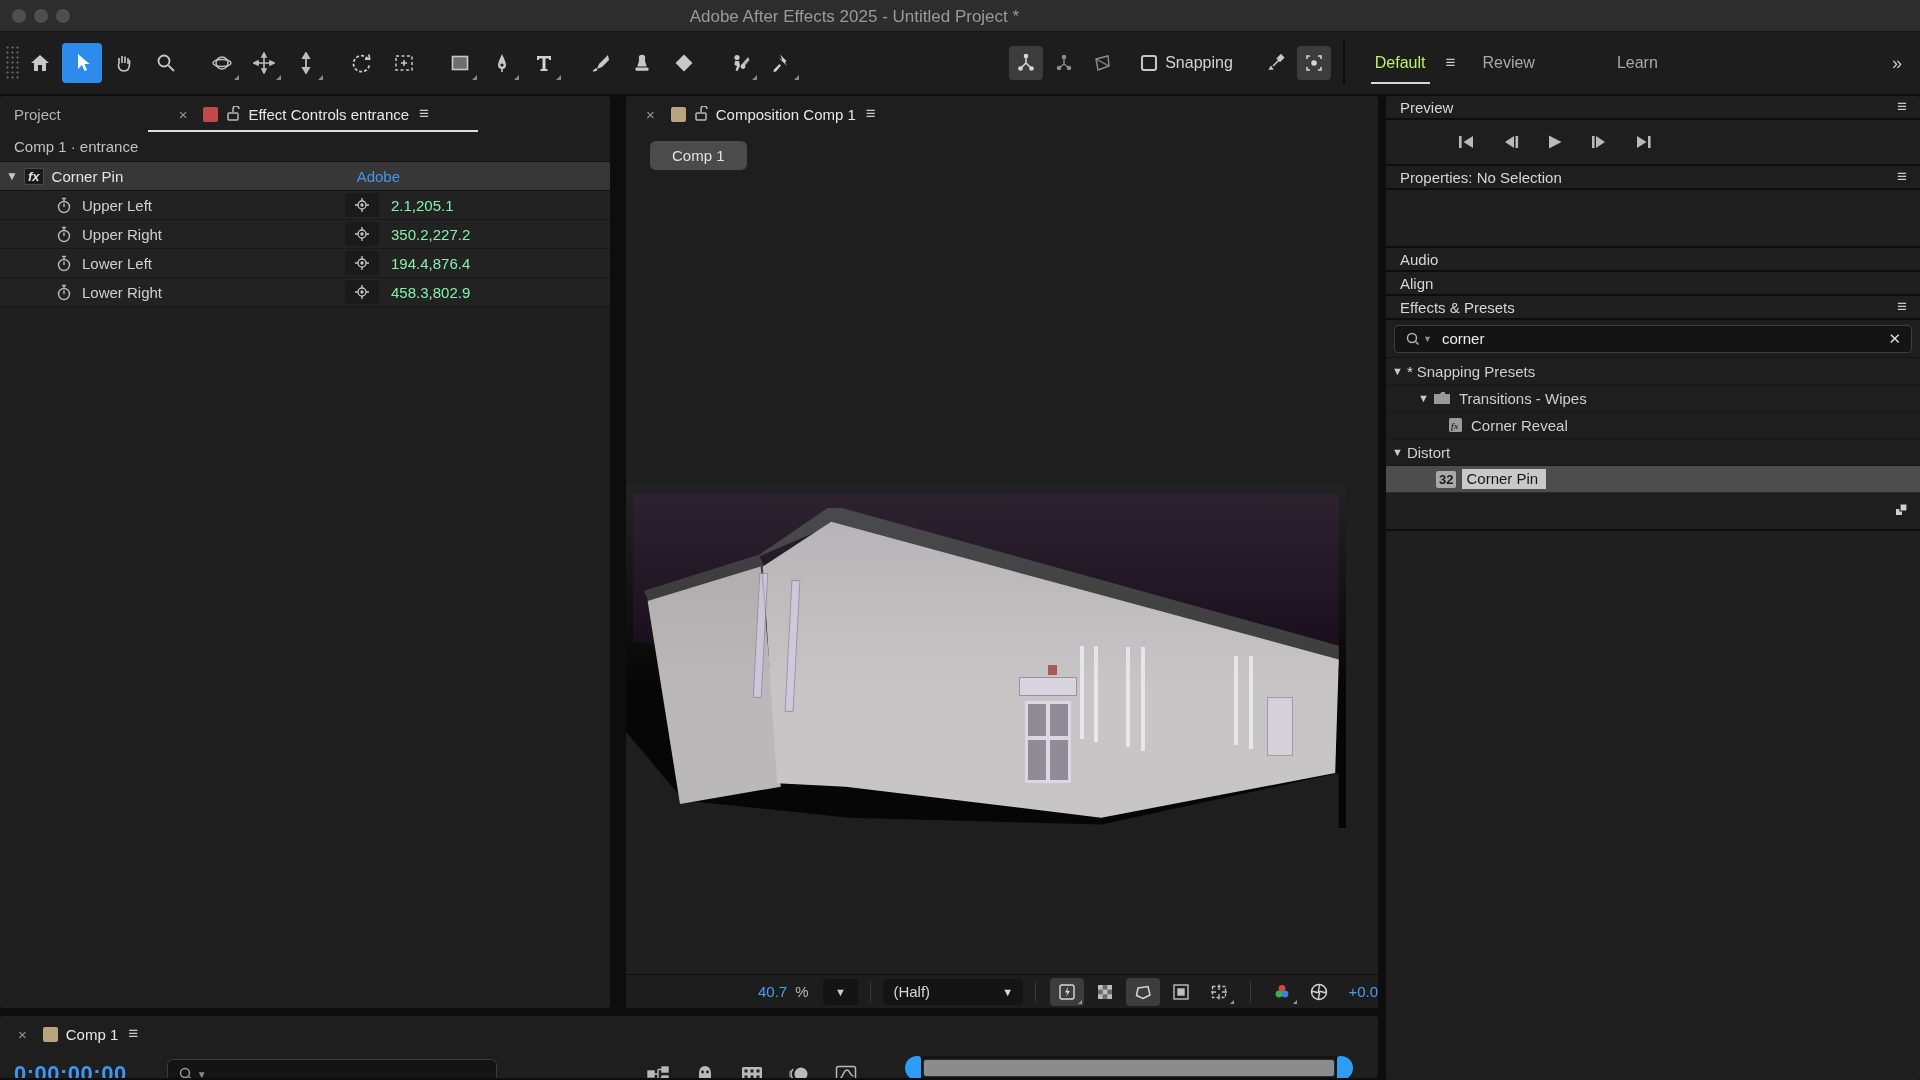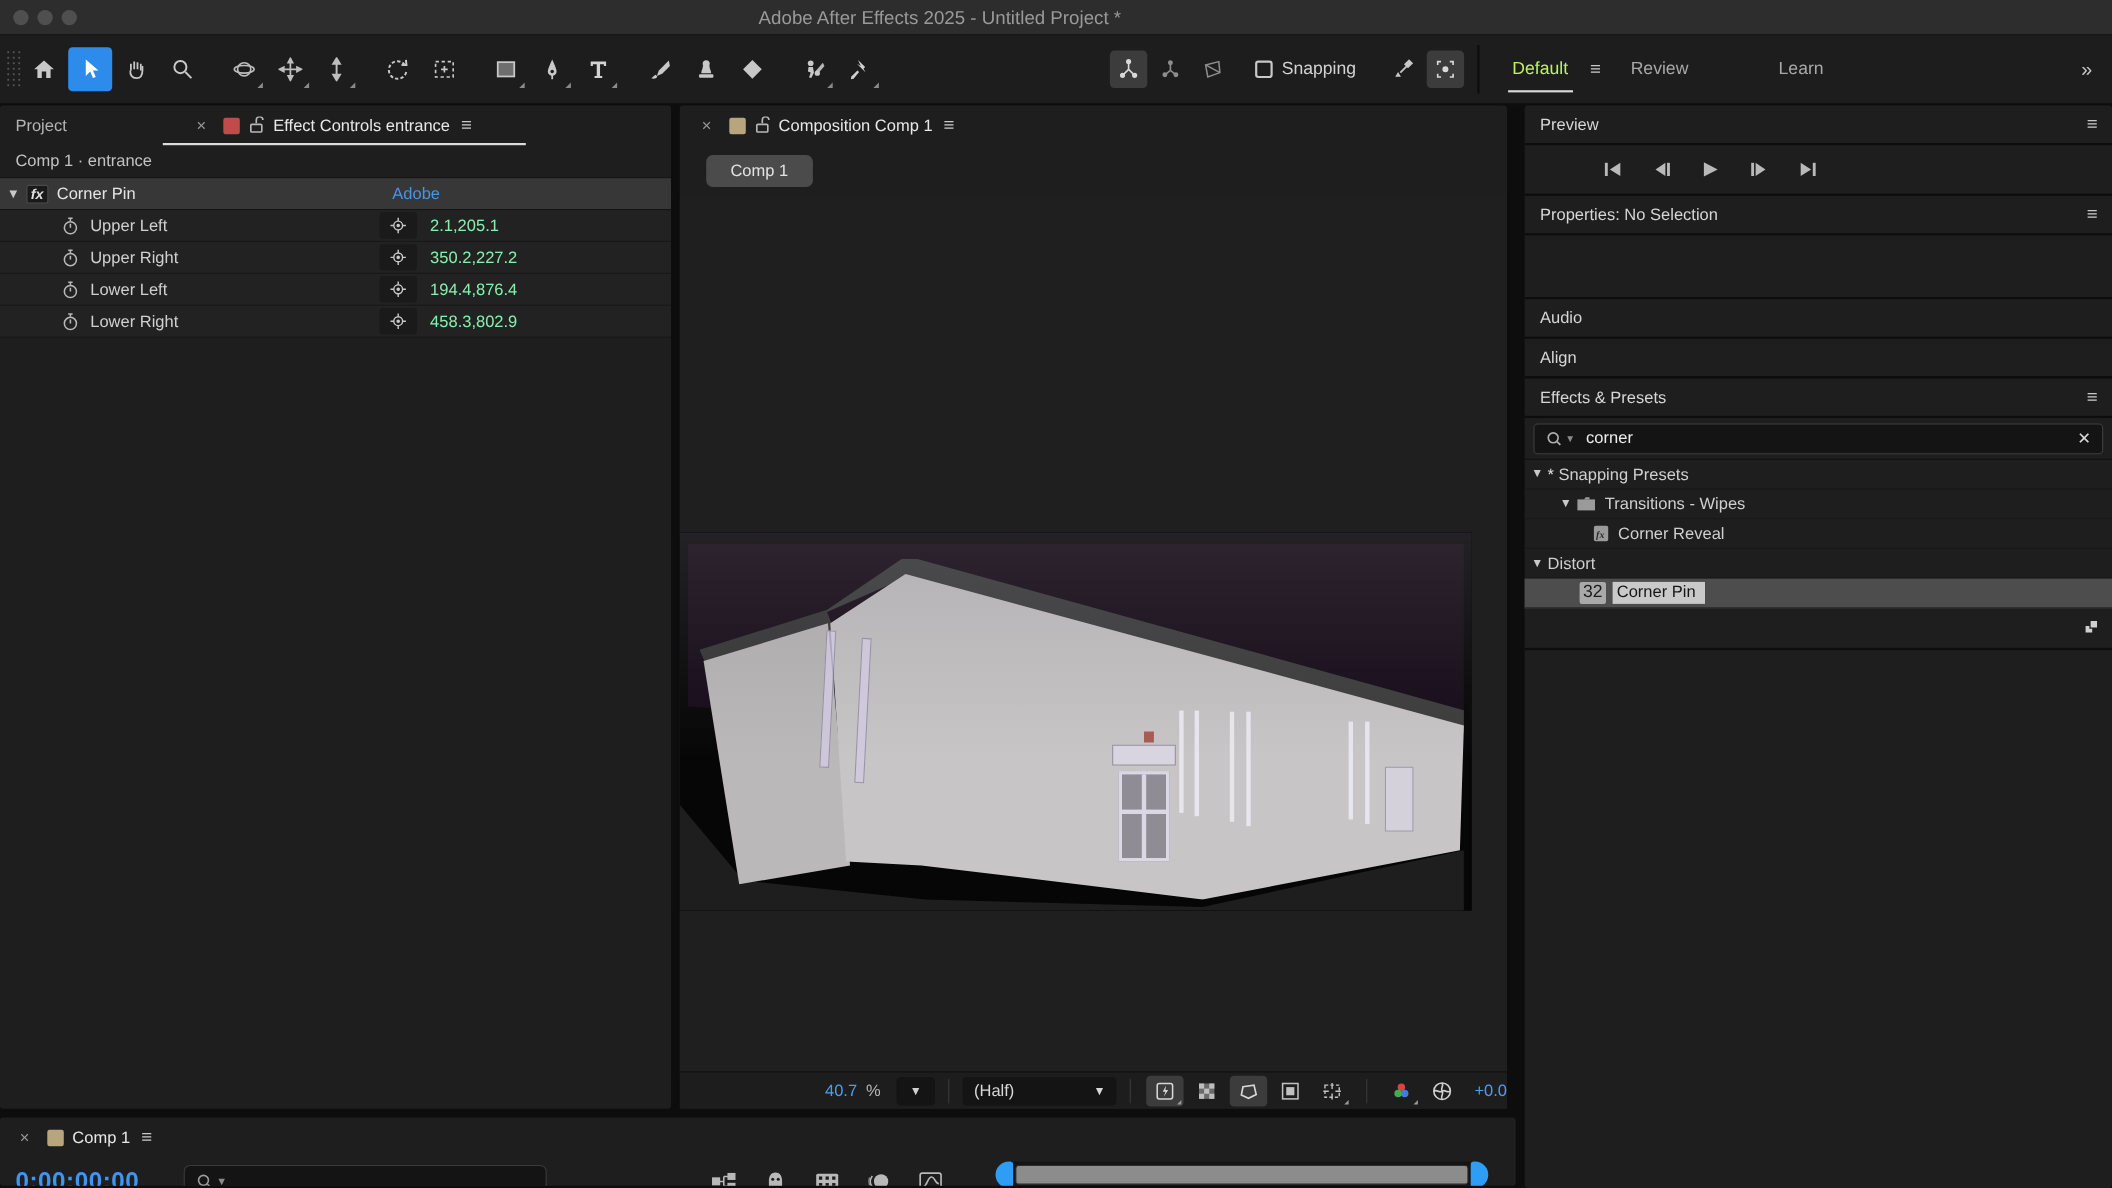--- a/index.html
+++ b/index.html
@@ -30,21 +30,21 @@
   .ws { font-size:16px; color:#a8a8a8; margin:0 18px; position:relative; padding:6px 2px; }
   .ws.active { color:#bef264; }
   .ws.active::after { content:""; position:absolute; left:-2px; right:-2px; bottom:-6px; height:2px; background:#d8d8d8; }
   .ws-menu { color:#c8c8c8; font-size:17px; margin-right:8px; letter-spacing:-1px;}
   .chev2 { color:#c8c8c8; font-size:18px; margin:0 18px 0 10px; }
   .vsep-tb { width:2px; height:44px; background:#0d0d0d; margin:0 10px; }
 
   
   .content { display:flex; height:982px; }
   .left-stack { width:1378px; display:flex; flex-direction:column; }
-  .panels-row { display:flex; height:916px; }
+  .panels-row { display:flex; height:916px;justify-content:space-between; }
   .panel { background:#1e1e1e; border-radius:3px; position:relative; }
   .gap-h { width:8px; } .gap-v { height:4px; }
   .ec-panel { width:610px; }
   .comp-panel { width:752px; }
   .right-col { width:534px; margin-left:8px; background:#1e1e1e; border-radius:3px; position:relative; height:984px; }
 
   .tabbar { height:36px; display:flex; align-items:center; font-size:15px; position:relative; }
   .tab-close { color:#9a9a9a; font-size:15px; padding:0 8px; }
   .swatch { width:15px; height:15px; border-radius:2px; margin:0 8px; }
   .menu-ico { font-size:17px; color:#c8c8c8; letter-spacing:-1px; padding:0 10px; }
@@ -95,36 +95,36 @@
   .vsep { width:1px; height:22px; background:#3a3a3a; margin:0 12px; }
   .res-dd { width:140px; height:26px; background:#141414; border-radius:4px; display:flex; align-items:center;
     padding:0 10px; color:#d8d8d8; }
   .res-dd .arrow { margin-left:auto; font-size:11px; }
   .cbtn { width:34px; height:28px; border-radius:4px; display:flex; align-items:center; justify-content:center; margin:0 2px; position:relative;}
   .cbtn.sel { background:#3c3c3c; }
   .cbtn .sub { position:absolute; right:2px; bottom:2px; width:0; height:0; border-left:4px solid transparent; border-bottom:4px solid #999; }
   .exposure { color:#4a9df0; margin-left:10px; }
 
   
-  .rhead { height:36px; display:flex; align-items:center; padding:0 14px; font-size:15px; color:#d6d6d6;
+  .rhead { height:24px; display:flex; align-items:center; padding:0 14px; font-size:15px; color:#d6d6d6;
     border-bottom:2px solid #0d0d0d; }
   .rhead .menu-ico { margin-left:auto; padding:0; }
   .transport { height:46px; display:flex; align-items:center; padding-left:64px; border-bottom:2px solid #0d0d0d;}
   .tbtn { width:34px; height:28px; display:flex; align-items:center; justify-content:center; margin-right:10px;}
   .props-space { height:58px; border-bottom:2px solid #0d0d0d; }
   .search-row { height:38px; display:flex; align-items:center; padding:0 8px; border-bottom:1px solid #121212;}
   .search-pill { flex:1; height:28px; background:#141414; border:1px solid #3e3e3e; border-radius:4px;
     display:flex; align-items:center; padding:0 10px; font-size:15px;}
   .search-pill .q { color:#ececec; margin-left:10px; }
   .search-pill .clear { margin-left:auto; color:#d8d8d8; font-size:15px; }
   .tree-row { height:27px; display:flex; align-items:center; font-size:15px; color:#cfcfcf;
     border-bottom:1px solid #181818; position:relative;}
   .tree-row .tchev { font-size:11px; color:#c8c8c8; margin-right:4px; }
   .tree-row.selrow { background:#4d4d4d; border-bottom:1px solid #2a2a2a;}
-  .badge32 { background:#a9a9a9; color:#1c1c1c; font-size:16px; font-weight:normal; border-radius:2px;
+  .badge32 { background:#a9a9a9; color:#1c1c1c; font-size:13px; font-weight:bold; border-radius:2px;
     padding:1px 3px; margin-right:6px; }
   .sel-label { background:#c9c9c9; color:#161616; padding:1px 8px 2px 4px; }
   .grip-corner { position:absolute; right:10px; }
 
   
   .timeline { height:62px; margin-top:4px; background:#1e1e1e; border-radius:3px; position:relative; overflow:hidden;}
   .tl-row2 { position:absolute; top:36px; left:0; right:0; height:44px; display:flex; align-items:center; }
   .timecode { color:#3e96f0; font-size:22px; font-weight:bold; margin-left:14px; letter-spacing:0.5px; }
   .tl-search { width:330px; height:30px; background:#141414; border:1px solid #3a3a3a; border-radius:6px;
     margin-left:40px; display:flex; align-items:center; padding:0 10px; }

